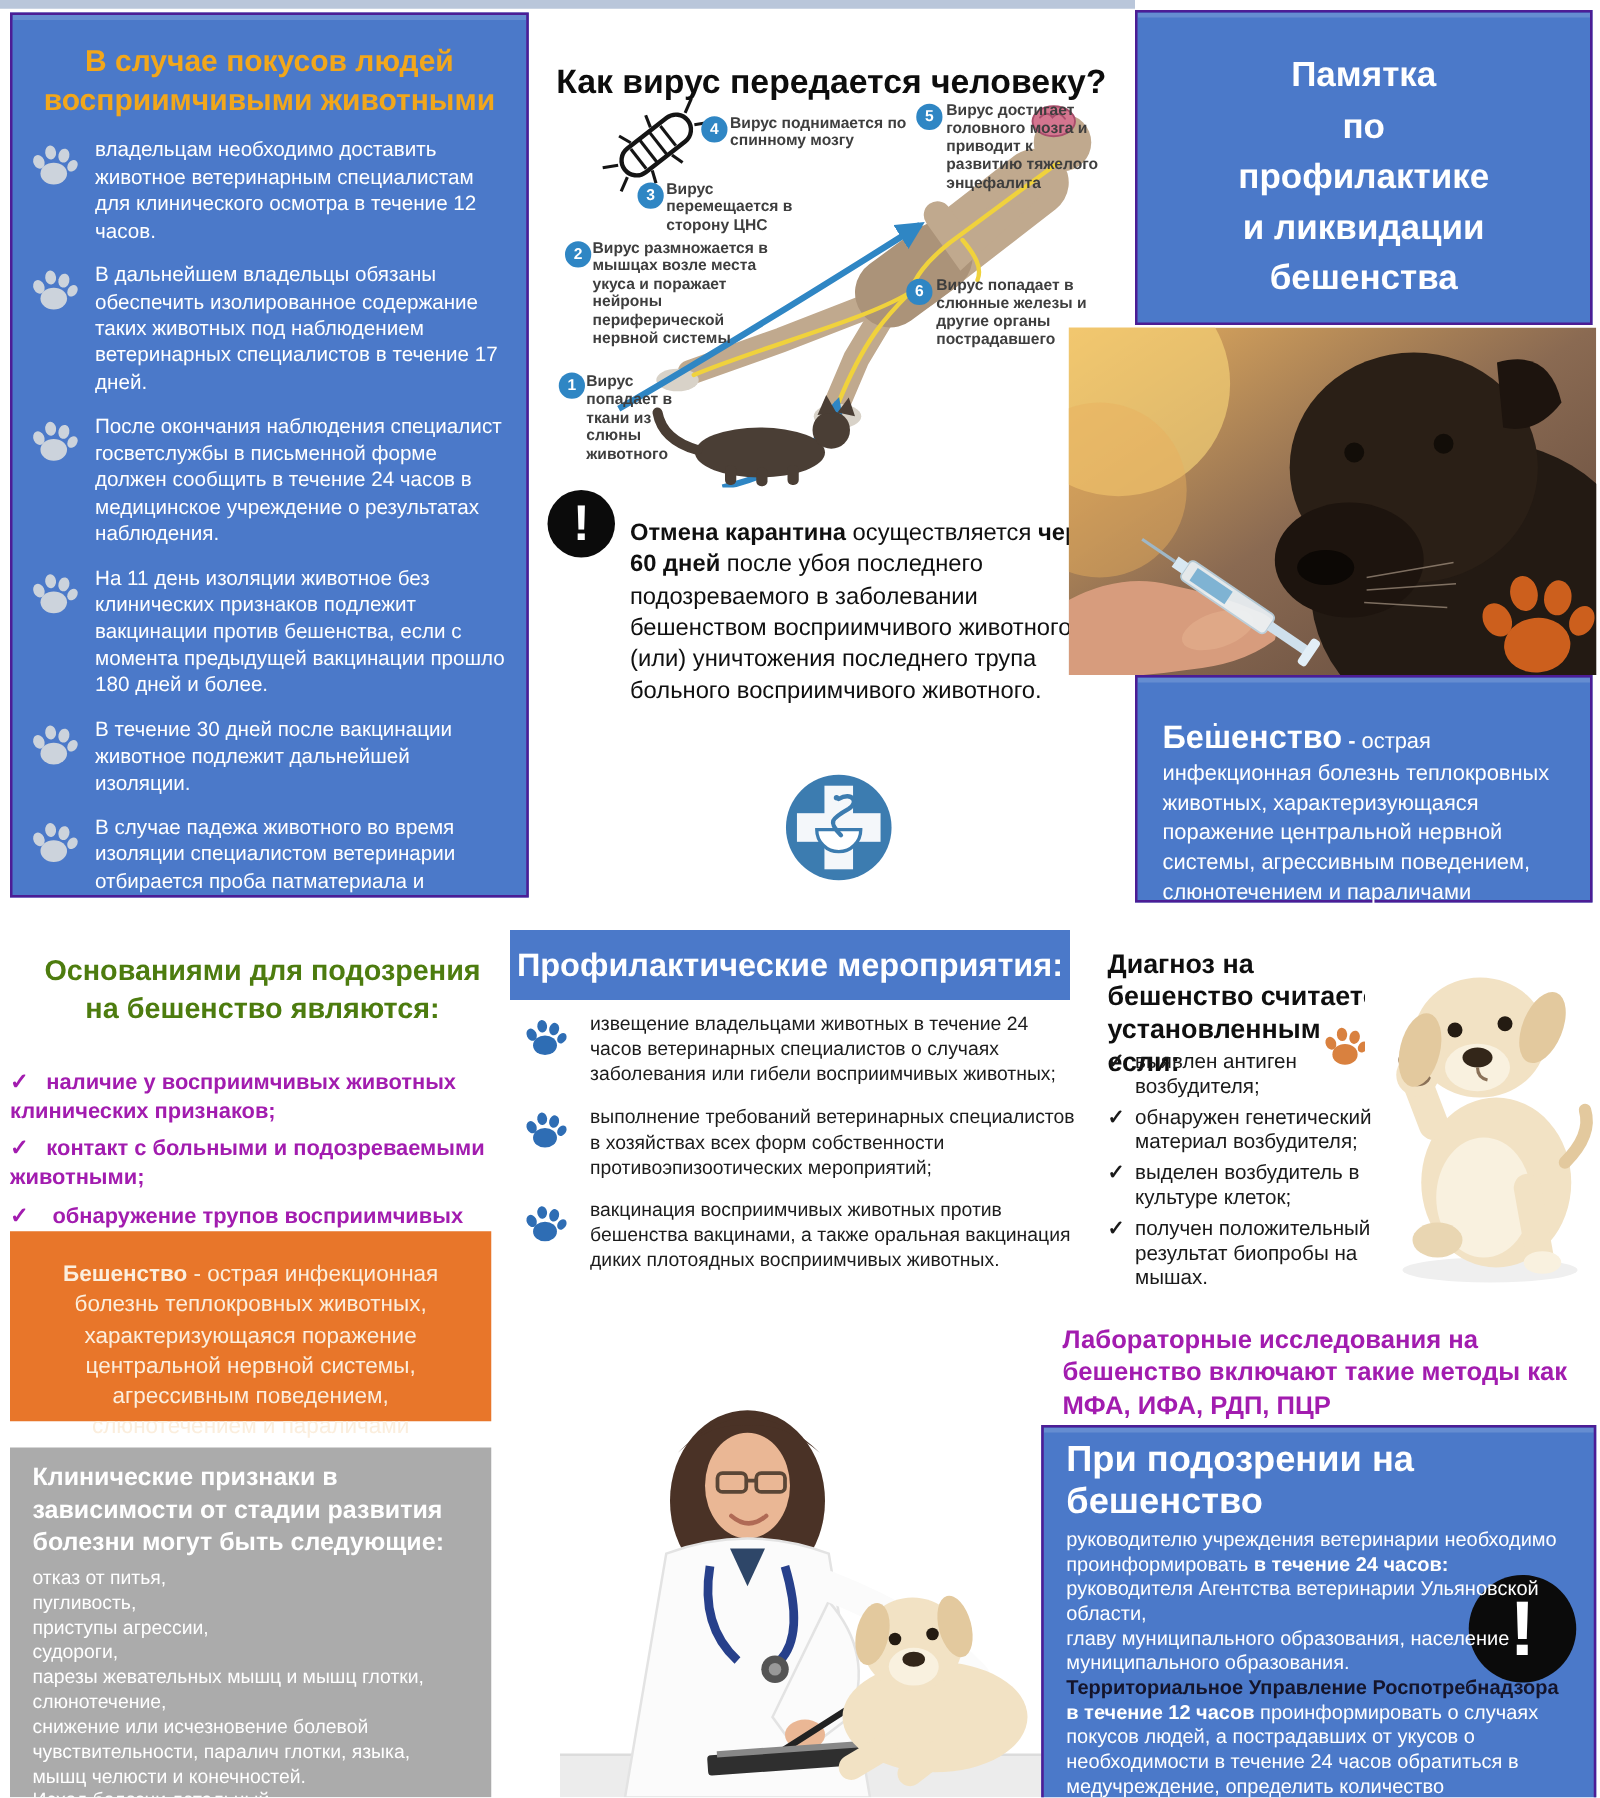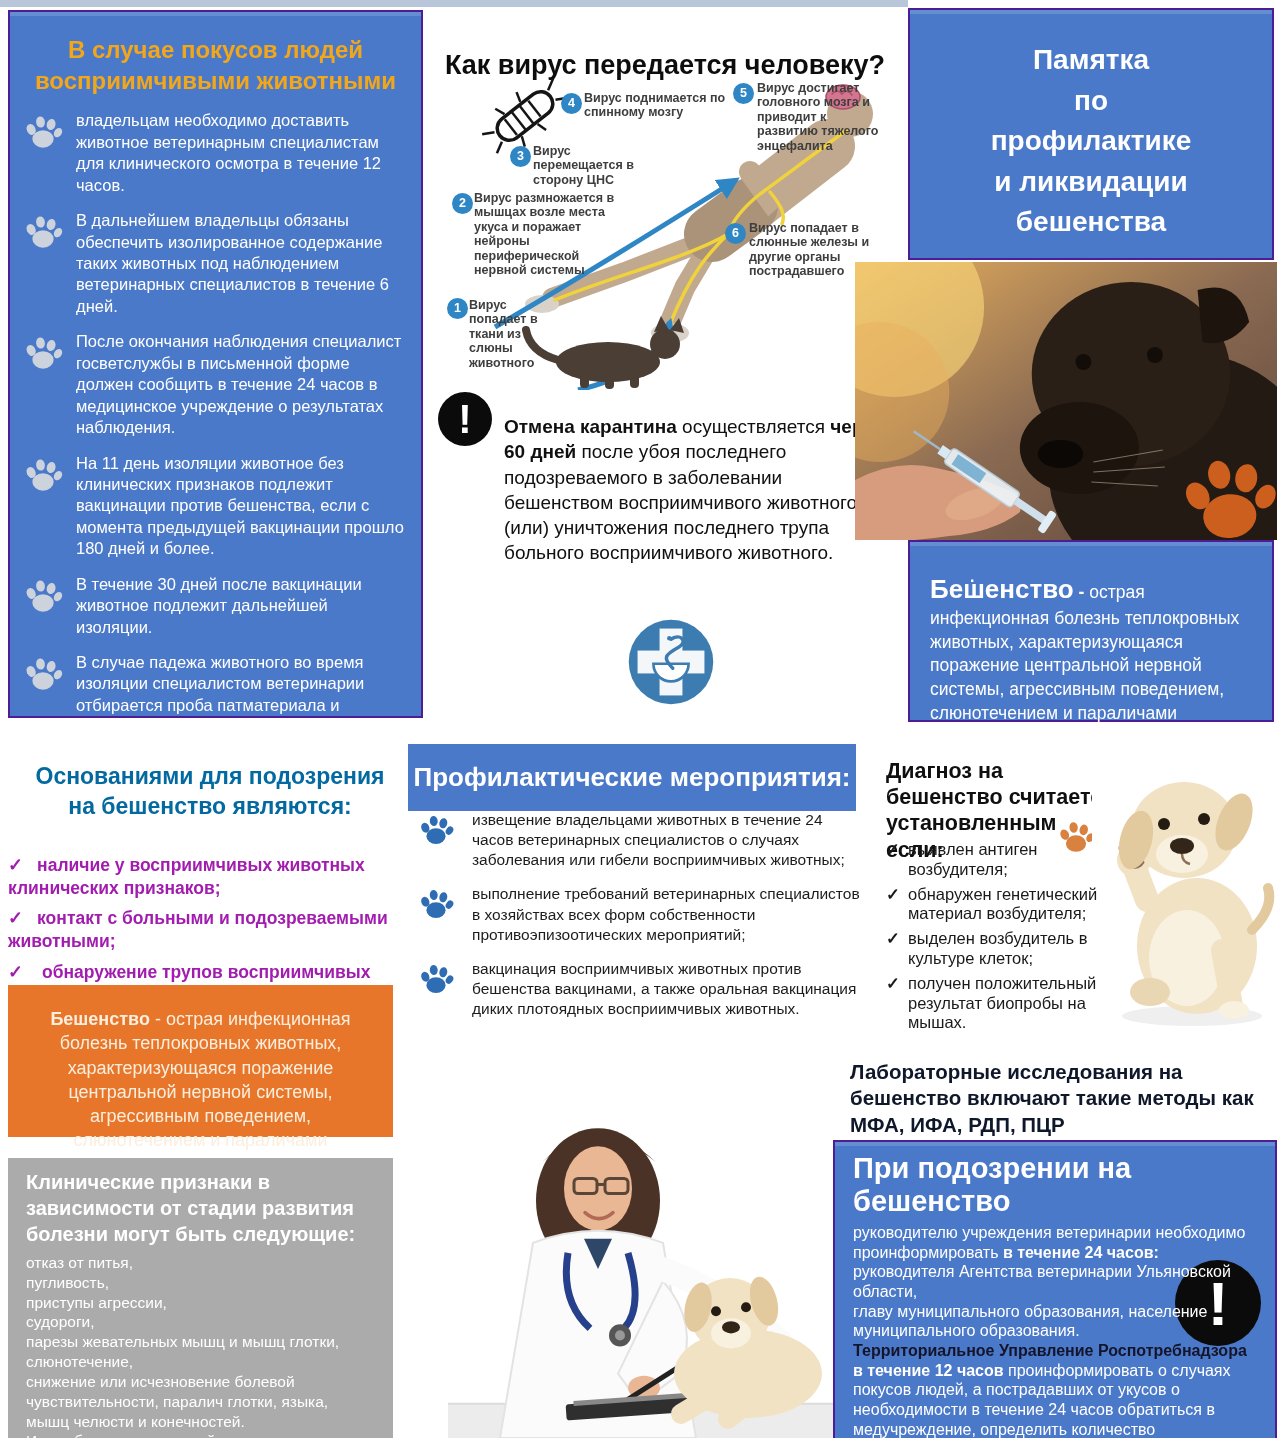--- a/index.html
+++ b/index.html
@@ -44,56 +44,56 @@
   .panel-memo h1{margin:30px 10px 0;color:#fff;font-size:28px;line-height:1.45;
                  text-align:center;font-weight:bold;}
   .photo-dog{left:855px;top:262px;width:422px;height:278px;}
   .paw-big{left:1178px;top:448px;width:100px;height:102px;transform:rotate(-6deg);}
   .panel-def{left:908px;top:540px;width:366px;height:182px;padding:16px 18px 0 20px;}
   .panel-def .dot{position:absolute;left:60px;top:26px;color:#fff;font-size:16px;font-weight:bold;}
   .panel-def .body{color:#fff;font-size:17.5px;line-height:1.35;}
   .panel-def .term{font-size:26px;font-weight:bold;}
 
   
-  .susp-title{left:14px;top:742px;width:392px;text-align:center;color:#0369a1;
+  .susp-title{left:14px;top:742px;width:392px;text-align:center;color:#4d7c0f;
               font-size:23px;font-weight:bold;line-height:1.32;}
   .susp-items{left:8px;top:810px;width:404px;color:#a21caf;font-size:17.5px;
               font-weight:bold;line-height:1.28;margin-top:44px;}
   .susp-items .row{margin-bottom:8px;}
   .susp-items .chk{display:inline-block;margin-right:14px;font-size:18px;}
   .susp-items .flexrow{display:flex;}
   .susp-items .flexrow .chk{flex:none;width:34px;margin-right:0;}
   .orange-box{left:8px;top:985px;width:385px;height:152px;background:#e8762a;
               box-sizing:border-box;padding:22px 16px 0;text-align:center;color:#fbeedd;
               font-size:18px;line-height:1.35;}
   .orange-box .term{font-weight:bold;}
   .gray-box{left:8px;top:1158px;width:385px;height:280px;background:#ababab;
             box-sizing:border-box;padding:11px 18px 0;overflow:hidden;color:#fff;}
   .gray-box h3{margin:0 0 6px;font-size:20px;line-height:1.3;font-weight:bold;}
   .gray-box p{margin:0;font-size:15.5px;line-height:1.28;}
 
   
-  .prev-bar{left:408px;top:744px;width:448px;height:67px;background:#4b79c9;
+  .prev-bar{left:408px;top:744px;width:448px;height:56px;background:#4b79c9;
             display:flex;align-items:center;justify-content:center;}
   .prev-bar h2{margin:0;color:#fff;font-size:26px;font-weight:bold;}
   .prev-items{left:408px;top:810px;width:452px;}
   .prev-items .paw-item{margin:0 0 14px 8px;}
   .prev-items .paw{width:40px;height:36px;margin-right:16px;}
   .prev-items p{color:#1c1c1c;font-size:15.5px;line-height:1.3;}
   .photo-vet{left:448px;top:1100px;width:390px;height:338px;}
 
   
   .diag-title{left:886px;top:740px;width:268px;color:#0f0f0f;font-size:21.5px;
               font-weight:bold;line-height:1.22;}
   .diag-items{left:886px;top:840px;width:252px;font-size:16.5px;line-height:1.2;color:#1a1a1a;}
   .diag-items .flexrow{display:flex;margin-bottom:5px;}
   .diag-items .chk{flex:none;width:22px;font-weight:bold;}
   .paw-small{left:1056px;top:818px;width:40px;height:38px;}
   .photo-puppy{left:1092px;top:748px;width:188px;height:290px;}
-  .lab-text{left:850px;top:1038px;width:430px;color:#0f172a;font-size:20.5px;
+  .lab-text{left:850px;top:1038px;width:430px;color:#a21caf;font-size:20.5px;
             font-weight:bold;line-height:1.3;}
 
   
   .panel-alert{left:833px;top:1140px;width:444px;height:332px;padding:10px 14px 0 18px;overflow:hidden;}
   .panel-alert h2{margin:0 0 5px;color:#fff;font-size:29px;font-weight:bold;position:relative;z-index:1;}
   .panel-alert .body{color:#fff;font-size:16px;line-height:1.23;position:relative;z-index:1;}
   .panel-alert .b-white{font-weight:bold;}
   .panel-alert .b-dark{font-weight:bold;color:#14142b;}
   .excl-alert{position:absolute;right:14px;top:118px;width:86px;height:86px;font-size:62px;z-index:0;}
 </style>
@@ -119,21 +119,21 @@
     <div class="paw-item">
       <svg class="paw">
           <use href="#paw" xlink:href="#paw"></use>
         </svg>
       <p>владельцам необходимо доставить животное ветеринарным специалистам для клинического осмотра в течение 12 часов.</p>
     </div>
     <div class="paw-item">
       <svg class="paw">
           <use href="#paw" xlink:href="#paw"></use>
         </svg>
-      <p>В дальнейшем владельцы обязаны обеспечить изолированное содержание таких животных под наблюдением ветеринарных специалистов в течение 6 дней.</p>
+      <p>В дальнейшем владельцы обязаны обеспечить изолированное содержание таких животных под наблюдением ветеринарных специалистов в течение 17 дней.</p>
     </div>
     <div class="paw-item">
       <svg class="paw">
           <use href="#paw" xlink:href="#paw"></use>
         </svg>
       <p>После окончания наблюдения специалист госветслужбы в письменной форме должен сообщить в течение 24 часов в медицинское учреждение о результатах наблюдения.</p>
     </div>
     <div class="paw-item">
       <svg class="paw">
           <use href="#paw" xlink:href="#paw"></use>

